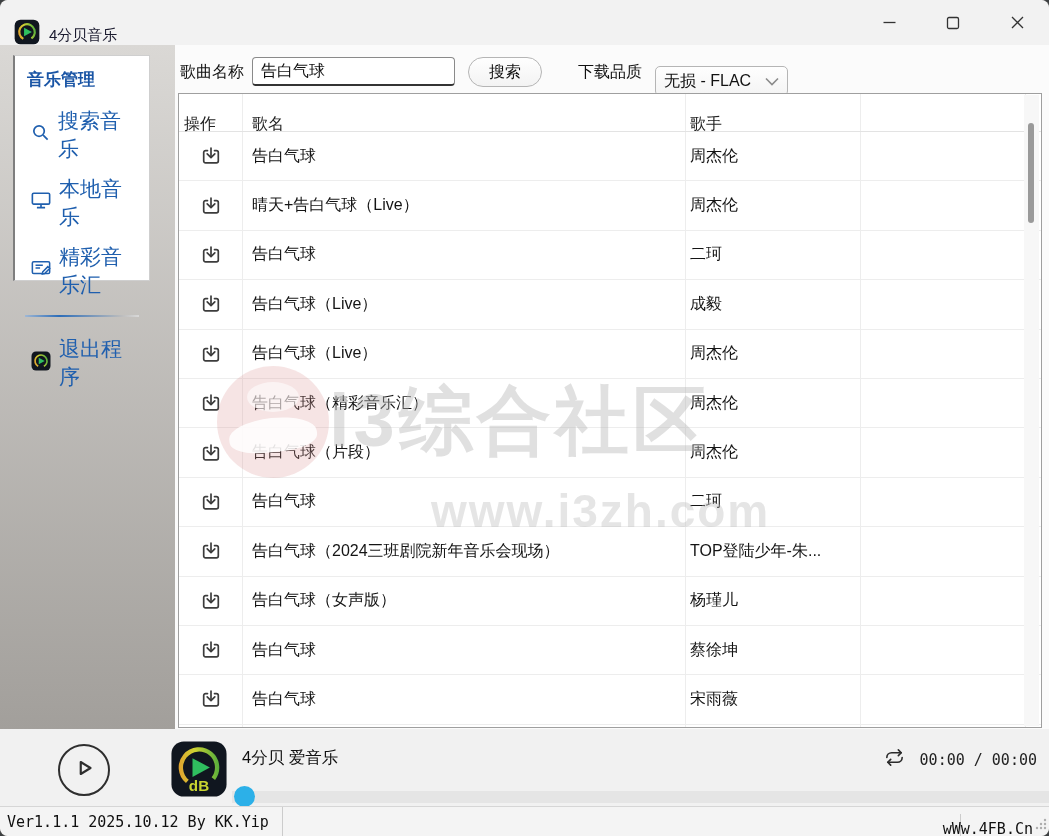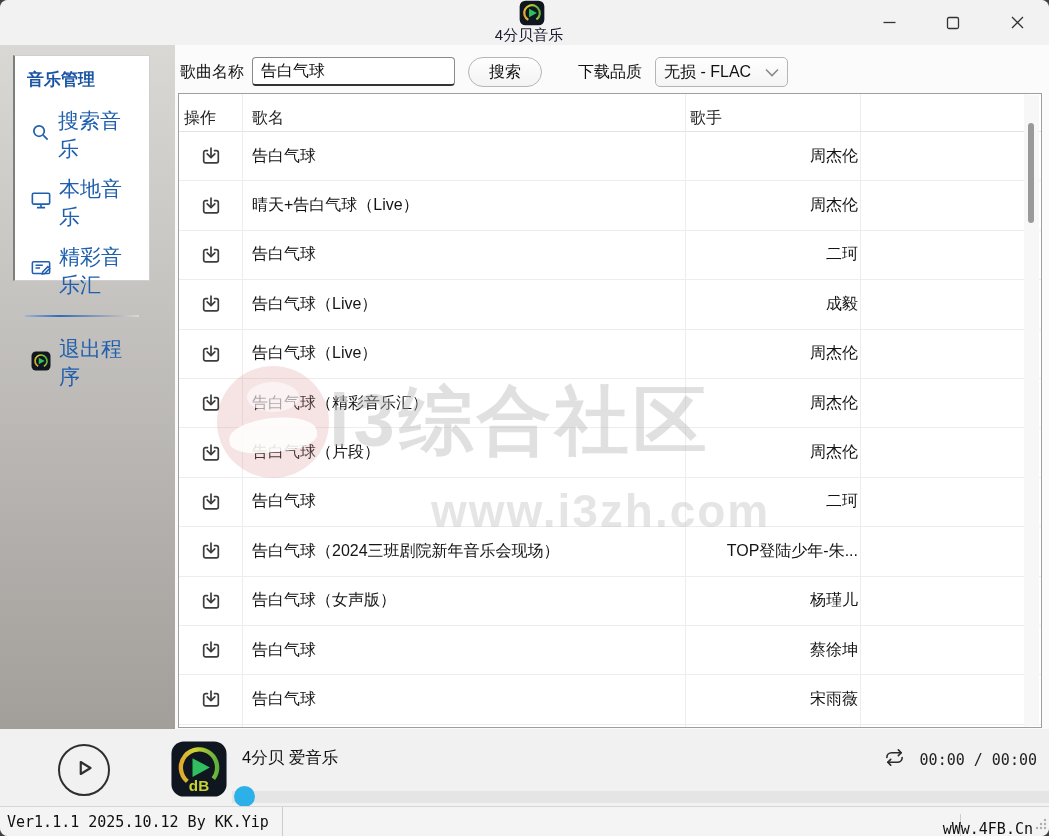--- a/index.html
+++ b/index.html
@@ -3,21 +3,21 @@
 <meta charset="utf-8">
 <style>
   html,body{margin:0;padding:0;background:#3c3f41;}
   *{box-sizing:border-box;}
   body{font-family:"Liberation Sans","DejaVu Sans",sans-serif;}
   .window{
     position:relative;width:1049px;height:836px;background:#fbfbfb;
     border-radius:8px;overflow:hidden;outline:1px solid #555;
   }
   
-  .titlebar{position:absolute;left:0;top:0;width:100%;height:45px;background:#f2f2f2;display:flex;align-items:center;flex-direction:column;}
+  .titlebar{position:absolute;left:0;top:0;width:100%;height:45px;background:#f2f2f2;display:flex;align-items:flex-end;}
   .titlebar .appico{margin-left:14px;width:26px;height:26px;flex:0 0 auto;}
   .titlebar .title{margin-left:9px;font-size:15px;color:#1b1b2f;}
   .win-controls{position:absolute;right:0;top:0;height:45px;display:flex;}
   .win-btn{width:64px;height:45px;display:flex;align-items:center;justify-content:center;color:#333;cursor:default;}
   .win-btn svg{display:block;}
   
   .side-region{position:absolute;left:0;top:45px;width:175px;height:684px;
     background:linear-gradient(#dad8d5,#a29f9b);}
   .sidebar-panel{position:absolute;left:13px;top:10px;width:137px;height:226px;background:#ffffff;
     border:1px solid #cfcfcf;border-left:2px solid #7e7e7e;padding:10px 0 0 0;}
@@ -28,35 +28,35 @@
   
   .ctl{position:absolute;font-size:16px;color:#111;}
   .lbl-song{left:180px;top:62px;}
   .song-input{left:252px;top:57px;width:203px;height:29px;border:1px solid #8a8a8a;border-bottom:2px solid #333;
     border-radius:4px;padding:0 8px;font-size:16px;color:#111;background:#fff;outline:none;
     font-family:"Liberation Sans","DejaVu Sans",sans-serif;position:absolute;}
   .search-btn{left:468px;top:57px;width:74px;height:30px;border:1px solid #b5b5b5;border-radius:15px;
     background:linear-gradient(#fefefe,#f3f3f3);font-size:16px;color:#111;position:absolute;
     display:flex;align-items:center;justify-content:center;cursor:pointer;}
   .lbl-quality{left:578px;top:62px;}
-  .quality-select{left:655px;top:57px;width:133px;height:30px;border:1px solid #b5b5b5;border-radius:5px;
+  .quality-select{left:655px;top:66px;width:133px;height:30px;border:1px solid #b5b5b5;border-radius:5px;
     background:linear-gradient(#fefefe,#f4f4f4);position:absolute;display:flex;align-items:center;
     padding:0 8px;font-size:16px;color:#111;cursor:pointer;}
   .quality-select .chev{margin-left:auto;color:#8a8a8a;}
   
   .table-panel{position:absolute;left:178px;top:93px;width:864px;height:635px;background:#fff;
     border:1px solid #9f9f9f;overflow:hidden;}
   .vline{position:absolute;top:0;bottom:0;width:1px;background:#ededed;}
   .thead{position:relative;height:38px;border-bottom:1px solid #e3e3e3;font-size:16px;color:#222;}
-  .thead span{position:absolute;top:14px;text-align:center;}
+  .thead span{position:absolute;top:20px;text-align:center;}
   .th-op{left:5px;} .th-song{left:73px;} .th-artist{left:511px;}
   .trow{position:relative;height:49.4px;border-bottom:1px solid #ededed;display:flex;align-items:center;font-size:16px;color:#141414;}
   .c-op{position:absolute;left:0;width:63px;display:flex;justify-content:center;cursor:pointer;}
   .c-song{position:absolute;left:73px;right:364px;white-space:nowrap;overflow:hidden;}
-  .c-artist{position:absolute;left:511px;width:168px;white-space:nowrap;overflow:hidden;text-align:right;}
+  .c-artist{position:absolute;left:511px;width:168px;white-space:nowrap;overflow:hidden;}
   .scroll-track{position:absolute;top:1px;right:2px;bottom:1px;width:15px;background:#f7f7f7;}
   .scroll-thumb{position:absolute;right:5px;top:28px;width:6px;height:100px;border-radius:3px;background:#9a9a9a;}
   
   .watermark{position:absolute;left:38px;top:272px;pointer-events:none;z-index:3;}
   .wm-row{display:flex;align-items:center;}
   .wm-logo{width:112px;height:112px;border-radius:50%;background:rgba(222,150,150,.26);position:relative;overflow:hidden;}
   .wm-logo:before{content:"";position:absolute;left:12px;top:52px;width:88px;height:34px;background:rgba(255,255,255,.85);border-radius:50% 50% 40% 40%;transform:rotate(-6deg);}
   .wm-logo:after{content:"";position:absolute;left:30px;top:16px;width:52px;height:30px;background:rgba(255,255,255,.55);border-radius:50%;}
   .wm-title{font-size:74px;font-weight:bold;color:rgba(180,180,180,.42);letter-spacing:4px;}
   .wm-url{font-size:46px;font-weight:bold;color:rgba(190,190,190,.40);margin:6px 0 0 214px;letter-spacing:2px;}

